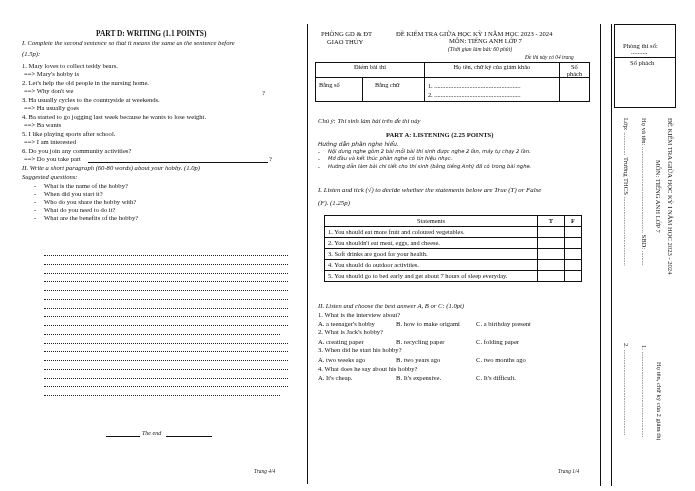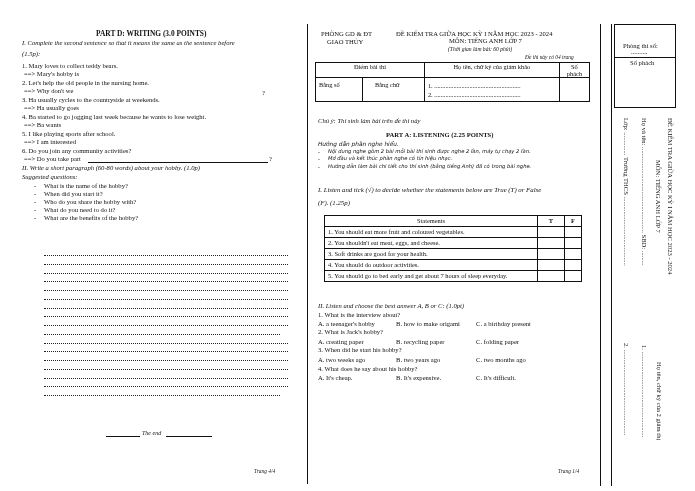--- a/index.html
+++ b/index.html
@@ -17,21 +17,21 @@
   table { border-collapse:collapse; }
   .hdr-table td { border:1px solid #111; font-size:6.4px; padding:0 3px; vertical-align:top; }
   .st-table td { border:1px solid #111; font-size:6.4px; padding:1px 3px; line-height:8px; }
   .q-row { display:flex; font-size:6.6px; line-height:8.6px; white-space:nowrap; }
   .q-row span { display:inline-block; }
 </style>
 </head>
 <body>
 
 <div>
-  <div class="abs t b" style="left:96px; top:30px; font-size:7.4px;">PART D: WRITING (3.0 POINTS)</div>
+  <div class="abs t b" style="left:96px; top:30px; font-size:7.4px;">PART D: WRITING (1.1 POINTS)</div>
   <div class="abs t it" style="left:22px; top:39px;">I. Complete the second sentence so that it means the same as the sentence before</div>
   <div class="abs t it" style="left:22px; top:50px;">(1.5p):</div>
 
   <div class="abs t" style="left:22px; top:62px;">1. Mary loves to collect teddy bears.</div>
   <div class="abs t" style="left:24px; top:70px;">==&gt; Mary's hobby is</div>
   <div class="abs t" style="left:22px; top:79px;">2. Let's help the old people in the nursing home.</div>
   <div class="abs t" style="left:24px; top:87px;">==&gt; Why don't we</div>
   <div class="abs t" style="left:262px; top:89px;">?</div>
   <div class="abs t" style="left:22px; top:96px;">3. Ha usually cycles to the countryside at weekends.</div>
   <div class="abs t" style="left:24px; top:104px;">==&gt; Ha usually goes</div>

